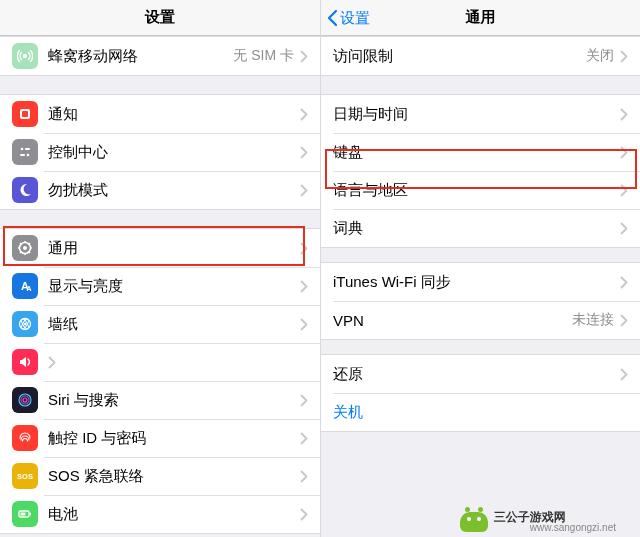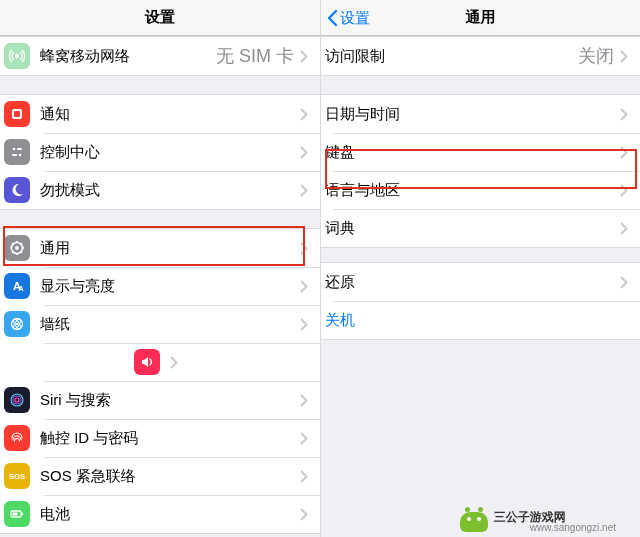--- a/index.html
+++ b/index.html
@@ -54,23 +54,22 @@
     overflow: hidden;
   }
   .group { margin-top: 18px; }
   .group.first { margin-top: 0; }
   .group.tight { margin-top: 14px; }
   .row {
     background: #fff;
     height: 38px;
     display: flex;
     align-items: center;
-    padding: 0 12px 0 4px;
+    padding: 0 12px 0 12px;
     position: relative;
-    justify-content: center;
   }
   .row + .row::before {
     content: "";
     position: absolute;
     top: 0;
     left: 44px;
     right: 0;
     height: 1px;
     background: #e0e0e4;
   }
@@ -88,21 +87,21 @@
     align-items: center;
     justify-content: center;
     flex-shrink: 0;
   }
   .row-label {
     flex: 1;
     font-size: 15px;
     color: #000;
   }
   .row-value {
-    font-size: 18px;
+    font-size: 14px;
     color: #8e8e93;
     margin-right: 6px;
   }
   .chev {
     color: #c7c7cc;
     flex-shrink: 0;
   }
   .highlight {
     position: absolute;
     border: 2px solid #e03020;
@@ -358,20 +357,35 @@
           </div>
           <div class="row">
             <div class="row-label">词典</div>
             <svg class="chev" width="8" height="13" viewBox="0 0 8 13">
               <polyline points="1.5,1.5 6.5,6.5 1.5,11.5" fill="none" stroke="#c7c7cc" stroke-width="1.8" stroke-linecap="round" stroke-linejoin="round"></polyline>
             </svg>
           </div>
         </div>
         <div class="group tight">
           <div class="row">
+            <div class="row-label">iTunes Wi-Fi 同步</div>
+            <svg class="chev" width="8" height="13" viewBox="0 0 8 13">
+              <polyline points="1.5,1.5 6.5,6.5 1.5,11.5" fill="none" stroke="#c7c7cc" stroke-width="1.8" stroke-linecap="round" stroke-linejoin="round"></polyline>
+            </svg>
+          </div>
+          <div class="row">
+            <div class="row-label">VPN</div>
+            <div class="row-value">未连接</div>
+            <svg class="chev" width="8" height="13" viewBox="0 0 8 13">
+              <polyline points="1.5,1.5 6.5,6.5 1.5,11.5" fill="none" stroke="#c7c7cc" stroke-width="1.8" stroke-linecap="round" stroke-linejoin="round"></polyline>
+            </svg>
+          </div>
+        </div>
+        <div class="group tight">
+          <div class="row">
             <div class="row-label">还原</div>
             <svg class="chev" width="8" height="13" viewBox="0 0 8 13">
               <polyline points="1.5,1.5 6.5,6.5 1.5,11.5" fill="none" stroke="#c7c7cc" stroke-width="1.8" stroke-linecap="round" stroke-linejoin="round"></polyline>
             </svg>
           </div>
           <div class="row">
             <div class="row-label link">关机</div>
           </div>
         </div>
       </div>

